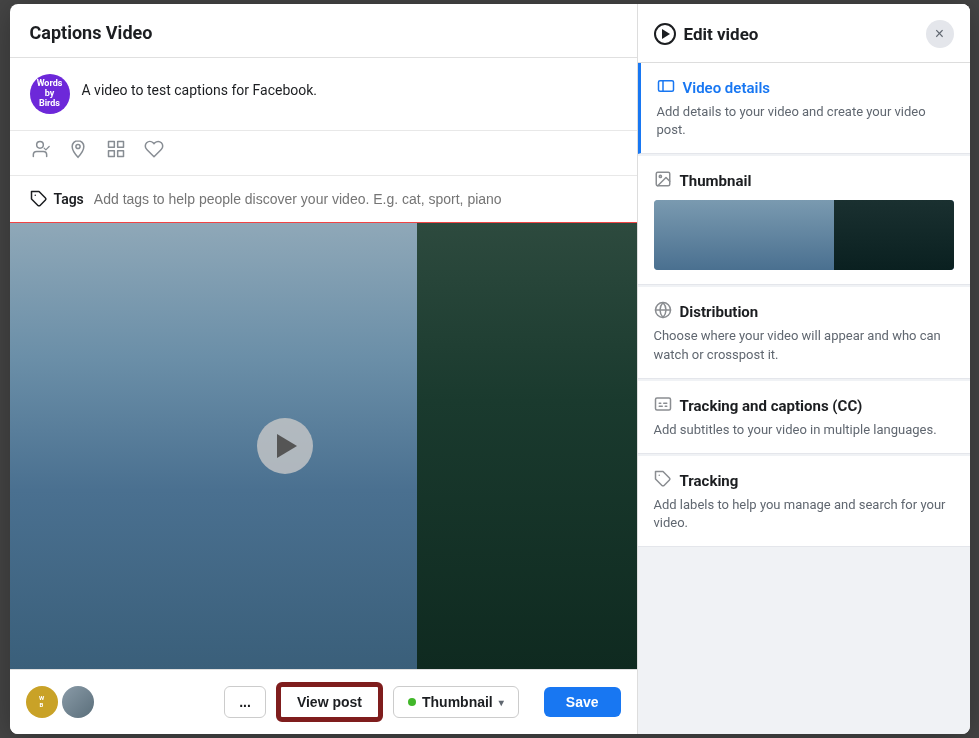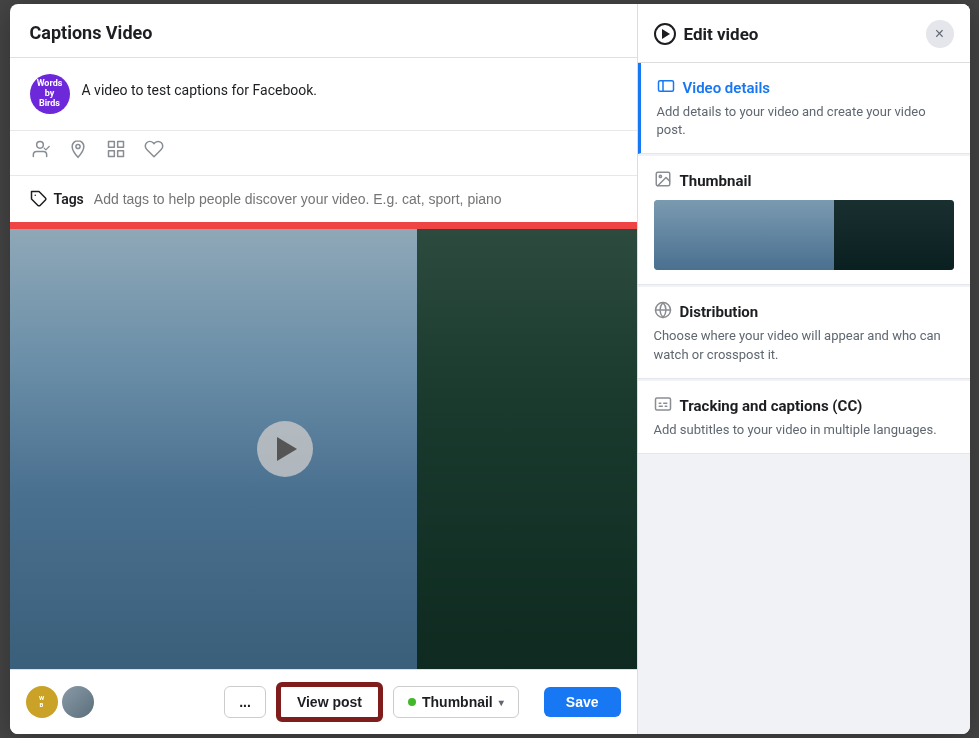--- a/index.html
+++ b/index.html
@@ -89,21 +89,21 @@
     .toolbar-icon {
       color: #606770;
       font-size: 18px;
       cursor: pointer;
       opacity: 0.75;
     }
     .tags-section {
       display: flex;
       align-items: center;
       padding: 14px 20px;
-      border-bottom: 7px solid #ef4444;
+      border-bottom: 1px solid #ef4444;
       gap: 10px;
     }
     .tags-label {
       display: flex;
       align-items: center;
       gap: 6px;
       font-size: 14px;
       font-weight: 600;
       color: #1c1e21;
       white-space: nowrap;
@@ -524,16 +524,28 @@
             <svg width="18" height="18" viewBox="0 0 24 24" fill="none" stroke="#8a8d91" stroke-width="2" stroke-linecap="round" stroke-linejoin="round">
               <rect x="2" y="4" width="20" height="16" rx="2"></rect>
               <path d="M7 15h4M15 15h2M7 11h2M13 11h4"></path>
             </svg>
           </span>
           <span class="section-title-gray">Tracking and captions (CC)</span>
         </div>
         <div class="section-desc">Add subtitles to your video in multiple languages.</div>
       </div>
 
+      <div class="right-section">
+        <div class="right-section-header">
+          <span class="section-icon-gray">
+            <svg width="18" height="18" viewBox="0 0 24 24" fill="none" stroke="#8a8d91" stroke-width="2" stroke-linecap="round" stroke-linejoin="round">
+              <path d="M20.59 13.41l-7.17 7.17a2 2 0 0 1-2.83 0L2 12V2h10l8.59 8.59a2 2 0 0 1 0 2.82z"></path>
+              <line x1="7" y1="7" x2="7.01" y2="7"></line>
+            </svg>
+          </span>
+          <span class="section-title-gray">Tracking</span>
+        </div>
+        <div class="section-desc">Add labels to help you manage and search for your video.</div>
+      </div>
     </div>
 
   </div>
 </div>
 
 </body></html>

